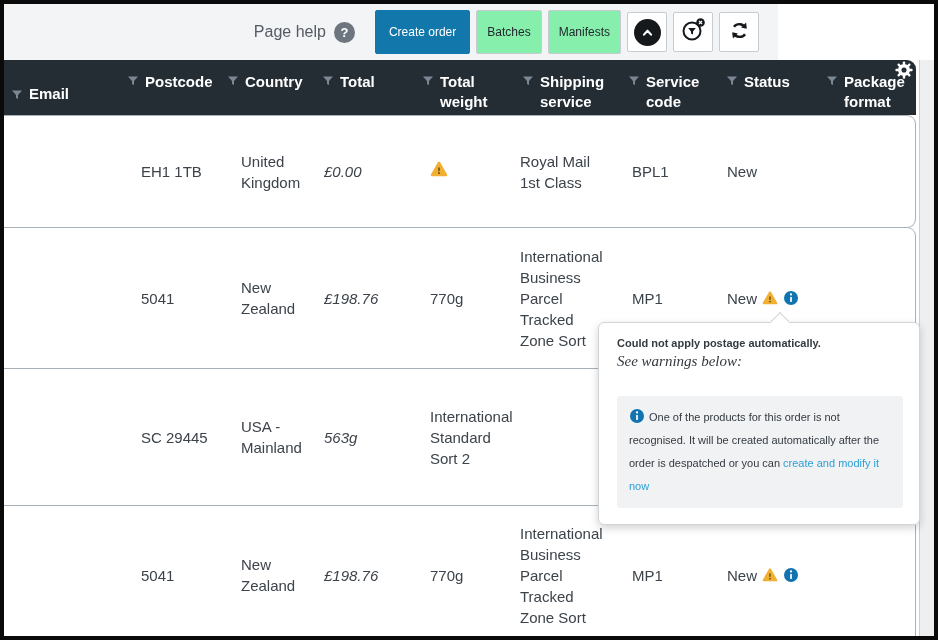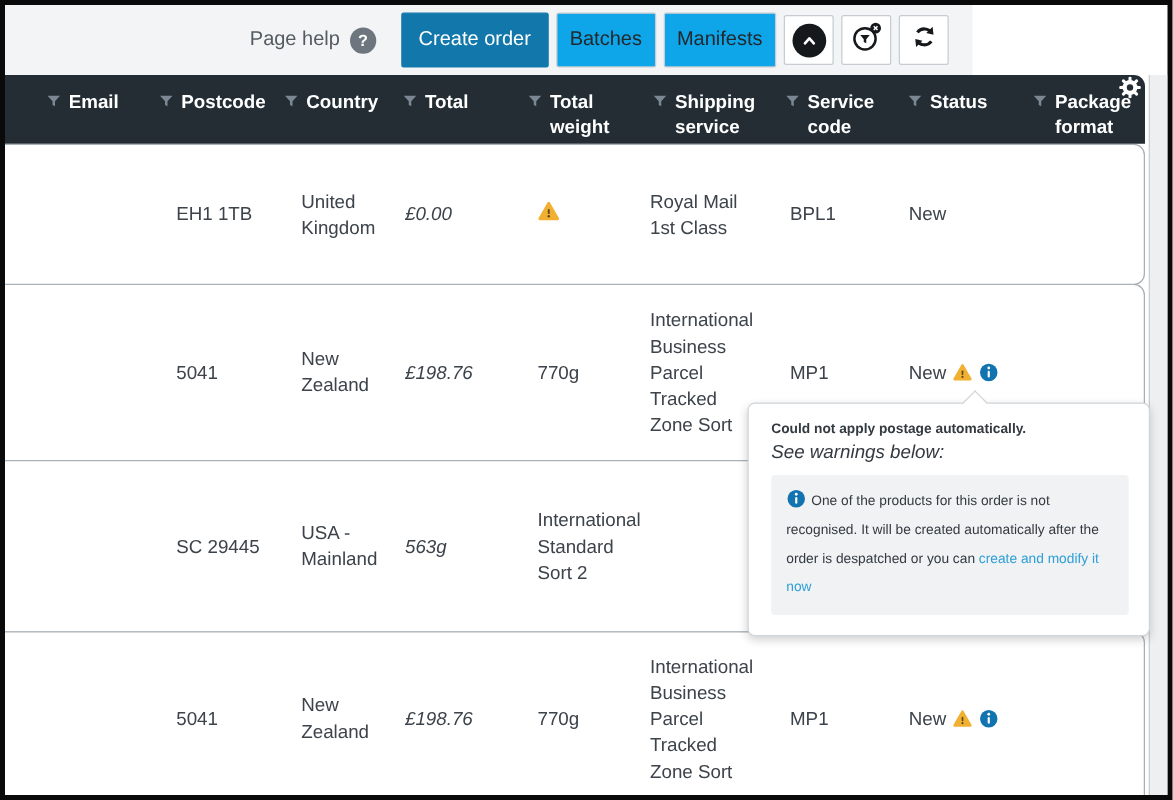--- a/index.html
+++ b/index.html
@@ -7,35 +7,35 @@
   .frame{ position:relative; width:938px; height:640px; border:4px solid #0a0a0a;
           background:#fff; overflow:hidden; }
 
   
   .topbar{ position:absolute; left:0; top:0; width:774px; height:56px; background:#f3f4f6;
            display:flex; align-items:center; justify-content:flex-end; padding-right:19px; gap:6px; }
   .pagehelp{ display:flex; align-items:center; gap:8px; margin-right:14px; color:#545b63; font-size:16px; }
   .help-badge{ width:21px; height:21px; border-radius:50%; background:#6d767e; color:#fff;
                font-size:13px; font-weight:bold; display:flex; align-items:center; justify-content:center; }
   .btn{ height:44px; display:flex; align-items:center; justify-content:center;
-        font-size:16px; border-radius:2px; cursor:default; }
+        font-size:12px; border-radius:2px; cursor:default; }
   .btn-primary{ background:#1278ab; color:#fff; padding:0 13px; border:1px solid #1278ab; }
-  .btn-white{ background:#0ea5e9; color:#23282d; padding:0 10px; border:1px solid #c6ccd1; }
+  .btn-white{ background:#86efac; color:#23282d; padding:0 10px; border:1px solid #c6ccd1; }
   .iconbtn{ width:40px; height:40px; background:#fff; border:1px solid #c6ccd1; border-radius:2px;
             display:flex; align-items:center; justify-content:center; }
   .chev-circle{ width:27px; height:27px; border-radius:50%; background:#16191c;
                 display:flex; align-items:center; justify-content:center; }
 
   
   :root{ --cols:111px 100px 95px 100px 100px 106px 98px 100px 101px; }
   .thead{ position:absolute; left:0; top:56px; width:912px; height:55px; background:#242d34;
           border-radius:0 9px 0 0; display:grid; grid-template-columns:var(--cols);
           color:#fff; font-size:15px; font-weight:bold; }
   .th{ display:flex; align-items:flex-start; gap:6px; padding:12px 4px 0 12px; line-height:20px; }
-  .th:first-child{ padding-left:33px; }
+  .th:first-child{ padding-left:7px;align-items:center; }
   .th svg{ flex:0 0 auto; margin-top:3px; }
   .gear{ position:absolute; top:1px; right:3px; width:18px; height:18px; }
 
   
   .rows{ position:absolute; left:0; top:111px; width:912px; }
   .row-card{ background:#fff; border:1px solid #a8b1b7; border-left:none;
              border-radius:0 9px 9px 0; display:grid; grid-template-columns:var(--cols);
              align-items:center; color:#3c434a; font-size:15px; line-height:21px; margin-top:-1px; }
   .row-card:first-child{ margin-top:0; }
   .row-card:nth-child(1){ min-height:113px; }
@@ -57,21 +57,21 @@
   .gutter{ position:absolute; left:915px; top:56px; width:15px; height:576px;
            background:#edeff1; border-left:1px solid #c9cfd4; }
 
   
   .tooltip{ position:absolute; left:594px; top:318px; width:322px; background:#fff;
             border:1px solid #d0d5d9; border-radius:6px; box-shadow:0 3px 8px rgba(0,0,0,.18);
             padding:14px 16px 16px 18px; z-index:10; color:#333a40; }
   .tooltip .caret{ position:absolute; top:-8px; left:174px; width:14px; height:14px; background:#fff;
                    border-left:1px solid #d0d5d9; border-top:1px solid #d0d5d9; transform:rotate(45deg); }
   .tip-title{ font-size:11px; font-weight:bold; margin-bottom:4px; }
-  .tip-sub{ font-size:15px; font-style:italic; margin-bottom:10px; }
+  .tip-sub{ font-size:15px; font-style:italic; margin-bottom:26px;font-family:Liberation Serif, serif; }
   .tip-box{ background:#f0f2f4; border-radius:3px; padding:10px 12px; font-size:11px; line-height:23px; }
   .tip-box svg{ vertical-align:-3px; margin-right:4px; }
   .tip-link{ color:#2e9fd6; cursor:pointer; }
 
   .wicon{ width:18px; height:18px; display:inline-block; }
   .sicon{ width:16px; height:16px; display:inline-flex; }
 </style>
 </head>
 <body>
 

